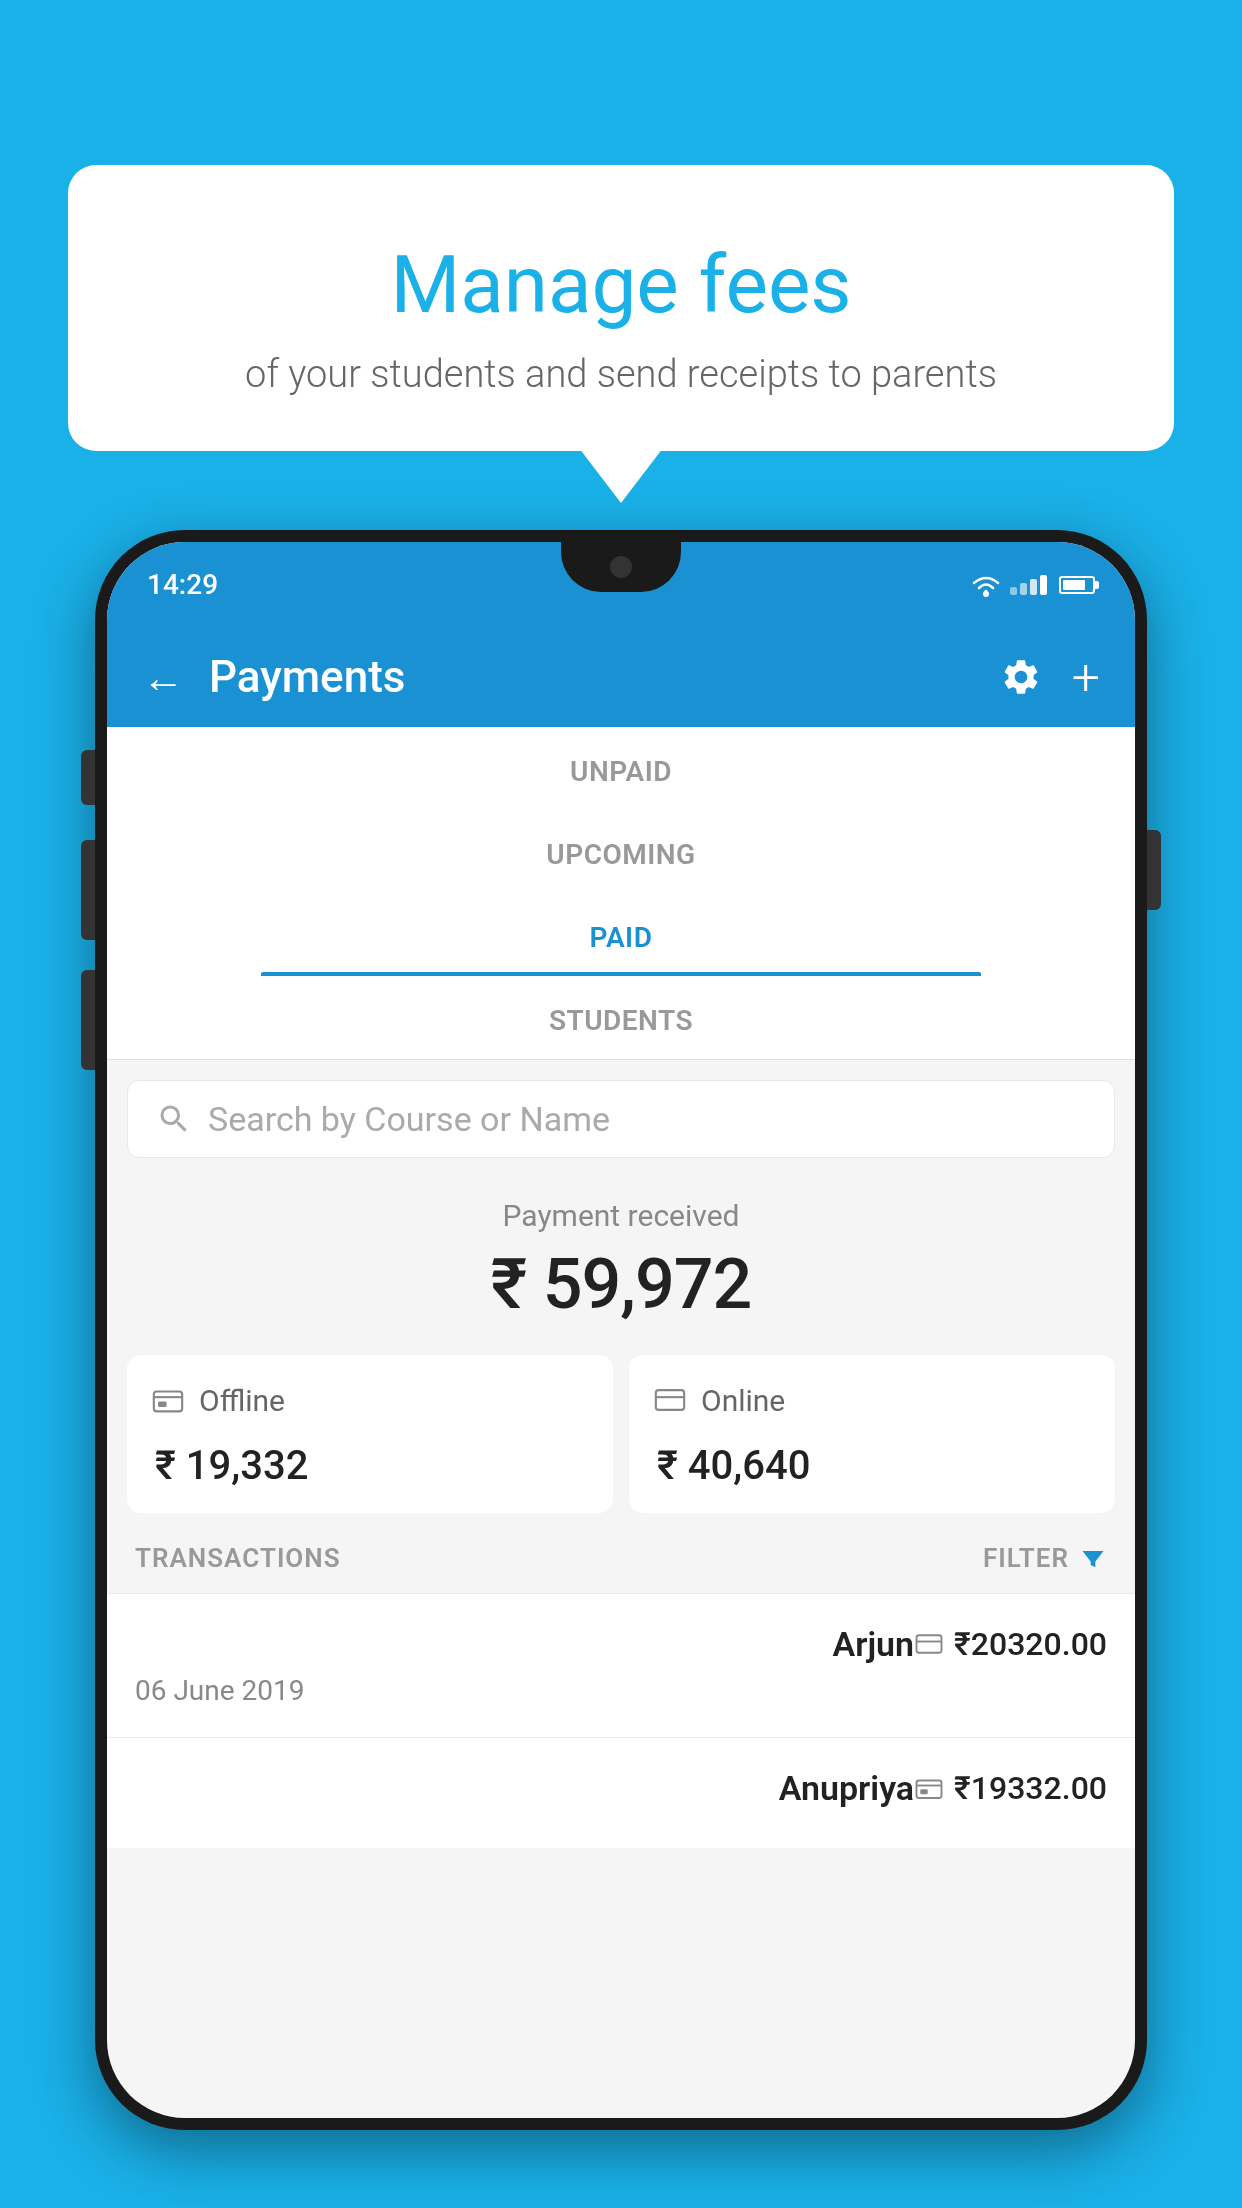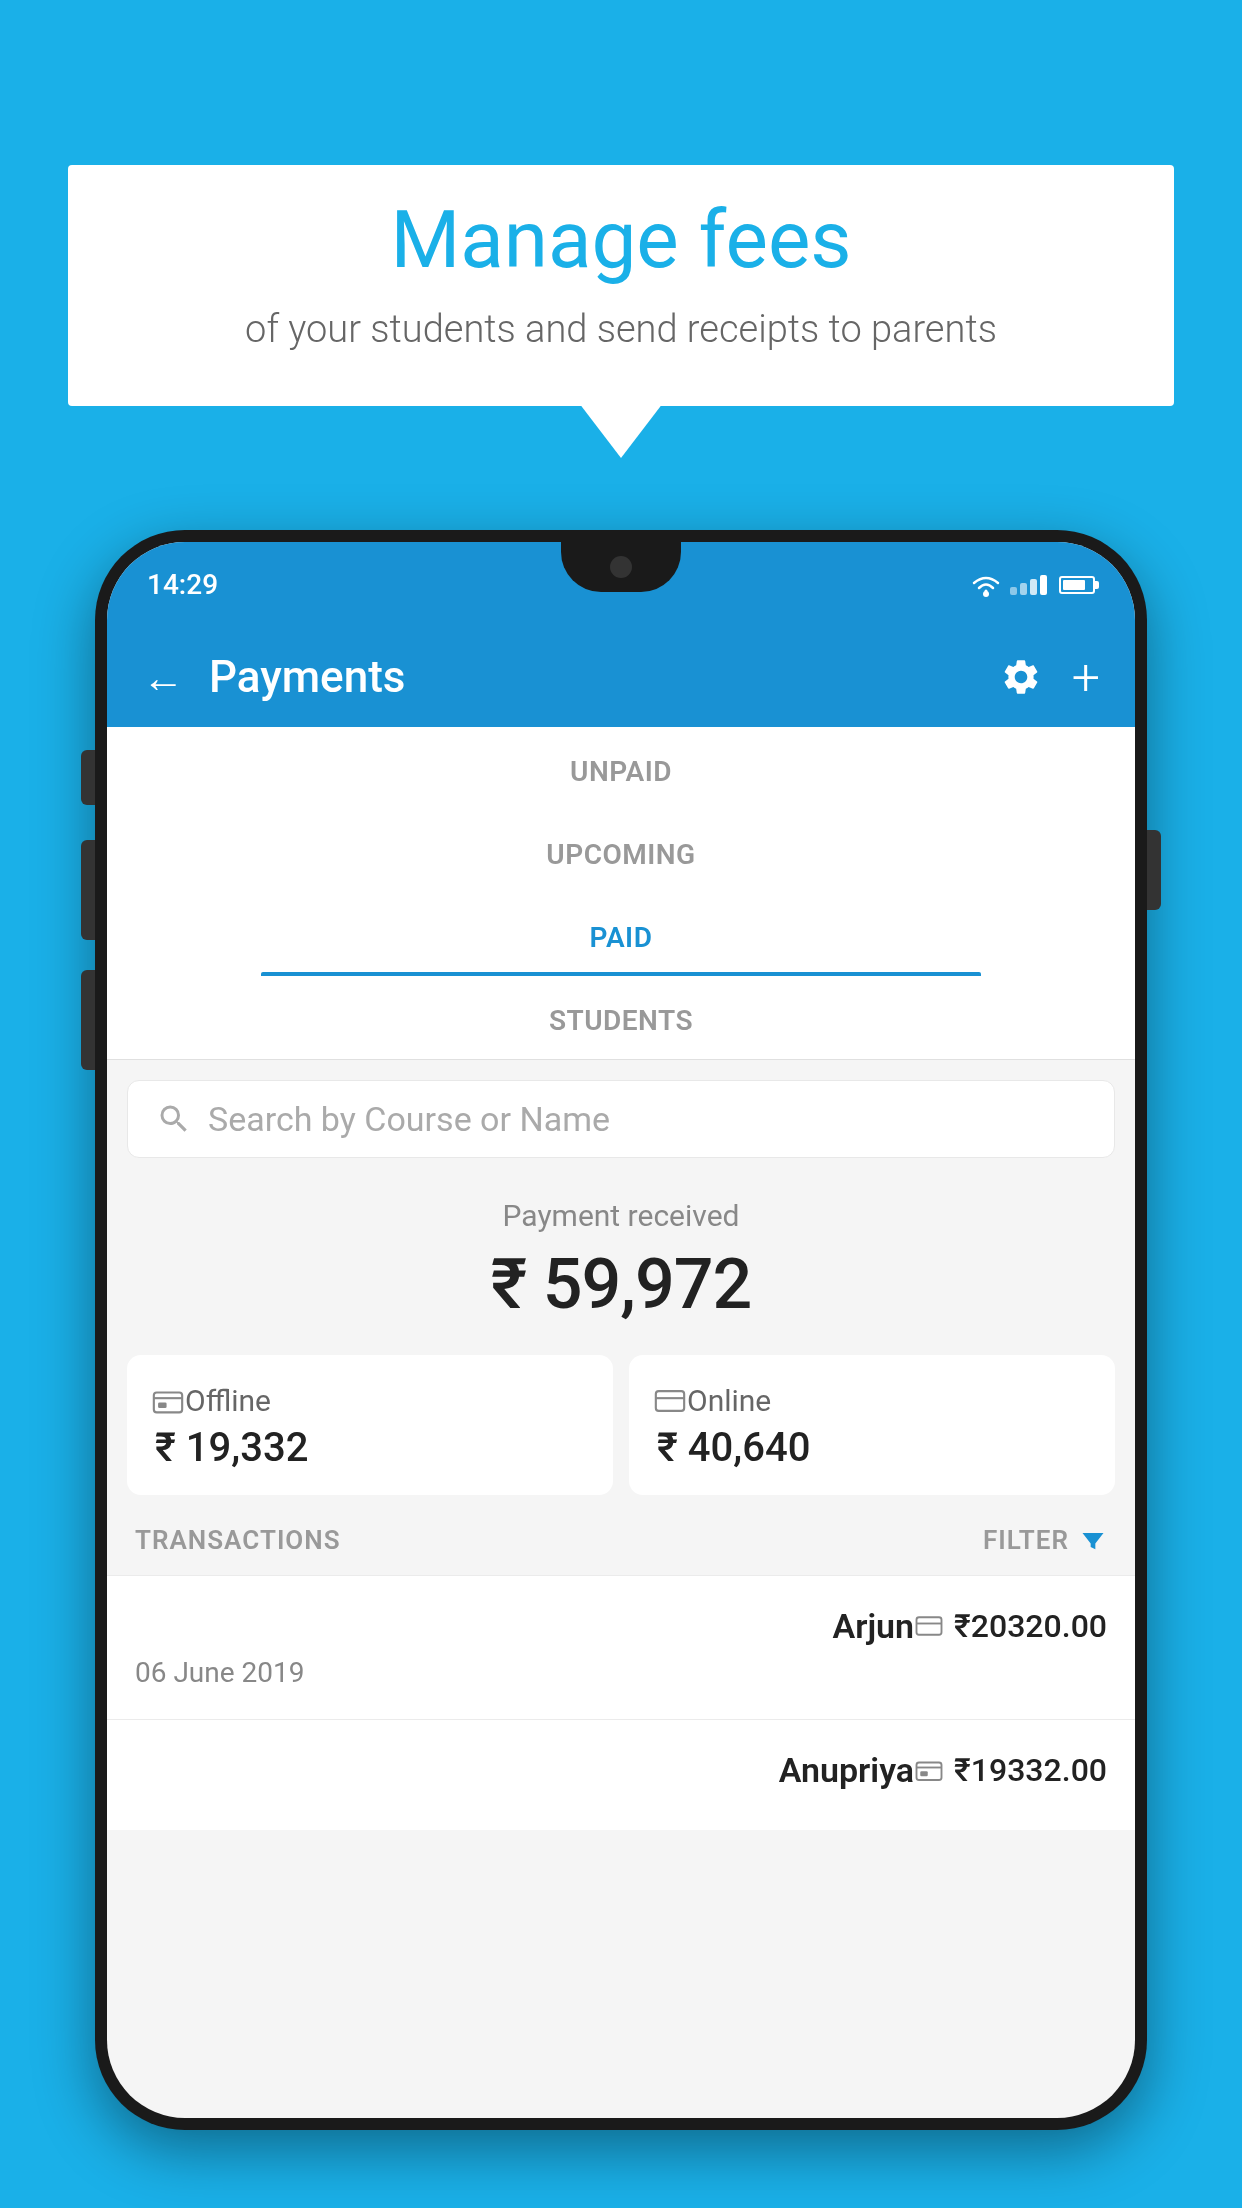--- a/index.html
+++ b/index.html
@@ -14,22 +14,22 @@
 
     
     .speech-bubble-container {
       position: absolute;
       top: 165px;
       left: 68px;
       right: 68px;
     }
     .speech-bubble {
       background: white;
-      border-radius: 4px;
-      padding: 28px 50px 55px;
+      border-radius: 28px;
+      padding: 73px 50px 55px;
       text-align: center;
       position: relative;
     }
     .speech-bubble::after {
       content: '';
       position: absolute;
       bottom: -52px;
       left: 50%;
       transform: translateX(-50%);
       width: 0;
@@ -252,22 +252,23 @@
       margin: 0 20px 0;
     }
     .payment-card {
       flex: 1;
       background: white;
       border-radius: 14px;
       padding: 28px 24px 24px;
     }
     .card-header {
       display: flex;
-      align-items: center;
-      margin-bottom: 6px;
+      align-items: flex-start;
+      gap: 14px;
+      margin-bottom: 24px;
     }
     .card-label {
       font-size: 30px;
       color: #666;
       font-weight: 400;
     }
     .card-amount {
       font-size: 40px;
       font-weight: 500;
       color: #222;

